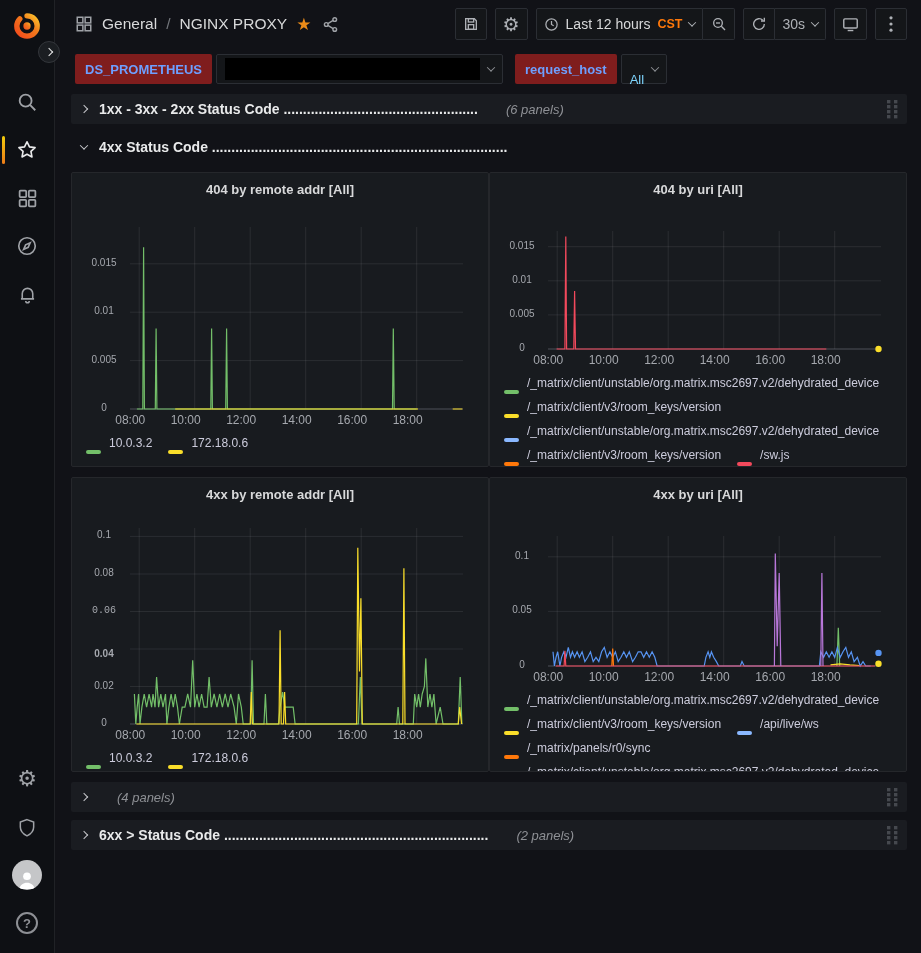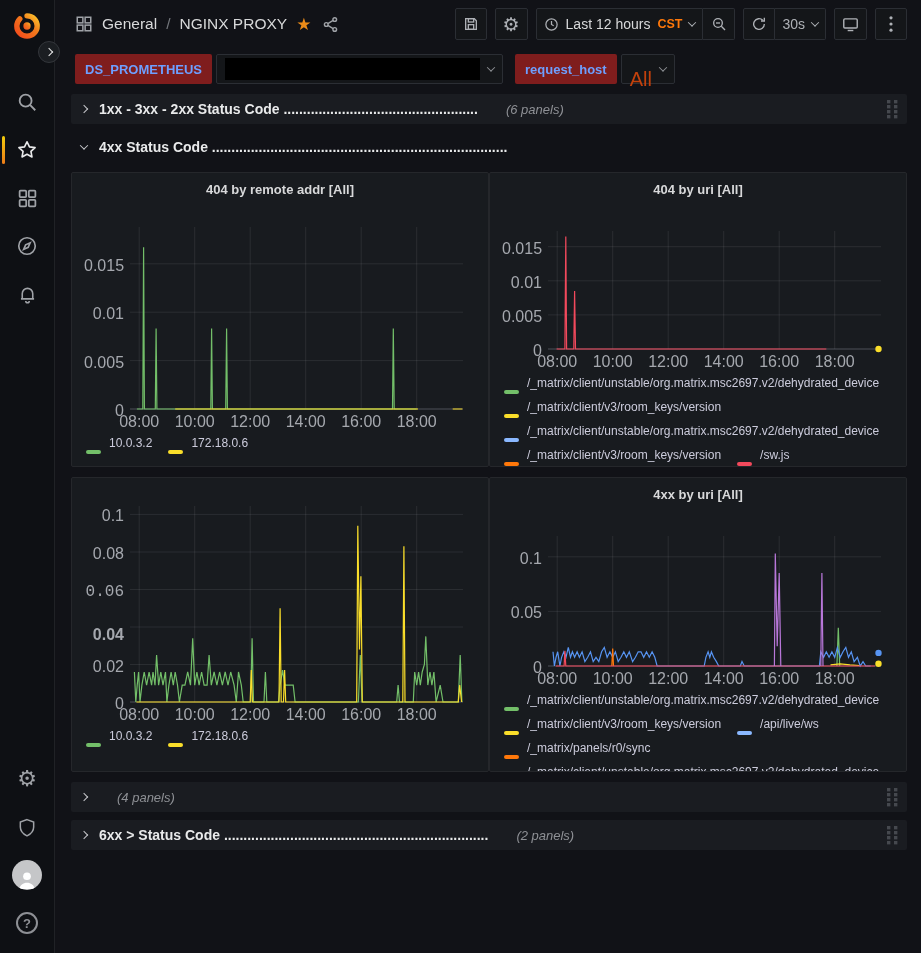--- a/index.html
+++ b/index.html
@@ -79,21 +79,21 @@
   .var-label {
     height:30px; padding:0 10px; display:flex; align-items:center;
     background:#7f1d1d; border-radius:2px; color:#6e9fff; font-weight:bold; font-size:13px;
   }
   .var-value {
     height:30px; display:flex; align-items:center; gap:8px; padding:4px 8px;
     background:#141619; border:1px solid #2b2e34; border-radius:2px; cursor:pointer;
   }
   .redacted-box { width:255px; height:22px; background:#000; }
   .var-chev { color:#8e9095; }
-  .var-all { color:#c2410c; font-size:20px;margin-top:21px; }
+  .var-all { color:#7dd3fc; font-size:13px;margin-top:21px; }
 
   
   .dash { flex:1; padding:4px 14px 0 16px; overflow:hidden; }
   .row-head {
     height:30px; display:flex; align-items:center; gap:10px; padding:0 8px;
     background:#1a1c21; border-radius:2px; margin-bottom:8px; cursor:pointer;
   }
   .row-head.expanded { background:transparent; margin:8px 0 10px; }
   .row-chev { color:#c7c8cc; margin:0 2px; }
   .row-title { font-weight:bold; font-size:14px; color:#e9eaeb; white-space:nowrap; overflow:hidden; }
@@ -106,23 +106,23 @@
     height:295px; overflow:hidden; padding:6px 10px 0 10px;
   }
   .ptitle { text-align:center; font-size:13px; font-weight:bold; color:#d8d9da;
     height:22px; line-height:22px; cursor:pointer; white-space:nowrap; overflow:hidden; }
   .plot { position:relative; margin:26px 10px 24px 48px; }
   .panel.c0 .plot { height:182px; }
   .panel.c1 .plot { height:118px; margin-top:30px; }
   .panel.c2 .plot { height:196px; margin-top:22px; }
   .panel.c3 .plot { height:130px; margin-top:30px; }
   .plot svg { position:absolute; left:0; top:0; overflow:visible; }
-  .ytick { position:absolute; left:-46px; width:40px; text-align:right;
-    font-size:16px; color:#a5a8ae; }
-  .xtick { position:absolute; width:48px; text-align:center; font-size:16px; color:#a5a8ae; }
+  .ytick { position:absolute; left:-46px; width:40px; text-align:center;
+    font-size:10px; color:#a5a8ae; }
+  .xtick { position:absolute; width:48px; font-size:12px; color:#a5a8ae; }
   .legend { display:flex; flex-wrap:wrap; column-gap:16px; row-gap:3px;
     margin:4px 0 0 4px; font-size:12px; color:#ccccdc; line-height:21px; }
   .legend-item { display:flex; align-items:flex-end; cursor:pointer; white-space:nowrap; }
   .sw { width:15px; height:4px; border-radius:2px; margin-right:8px; flex:0 0 15px; }
 </style>
 </head>
 <body>
 
 <div class="app">
 
@@ -414,20 +414,21 @@
               <span class="legend-item">
                 <span class="sw" style="background: rgb(242, 73, 92);"></span>
                 <span>/sw.js</span>
               </span>
             </div>
         </div>
       </div>
 
       <div class="grid2">
         <div class="panel c2">
+          <div class="ptitle">4xx by remote addr [All]</div>
           <div class="plot">
               <svg width="333" height="196">
                 <line x1="0" y1="196.0" x2="333" y2="196.0" stroke="rgba(204,204,220,0.10)" stroke-width="1"></line>
                 <line x1="0" y1="158.5" x2="333" y2="158.5" stroke="rgba(204,204,220,0.10)" stroke-width="1"></line>
                 <line x1="0" y1="121.0" x2="333" y2="121.0" stroke="rgba(204,204,220,0.10)" stroke-width="1"></line>
                 <line x1="0" y1="83.5" x2="333" y2="83.5" stroke="rgba(204,204,220,0.10)" stroke-width="1"></line>
                 <line x1="0" y1="46.0" x2="333" y2="46.0" stroke="rgba(204,204,220,0.10)" stroke-width="1"></line>
                 <line x1="0" y1="8.4" x2="333" y2="8.4" stroke="rgba(204,204,220,0.10)" stroke-width="1"></line>
                 <line x1="9.2" y1="0" x2="9.2" y2="196" stroke="rgba(204,204,220,0.10)" stroke-width="1"></line>
                 <line x1="64.7" y1="0" x2="64.7" y2="196" stroke="rgba(204,204,220,0.10)" stroke-width="1"></line>

